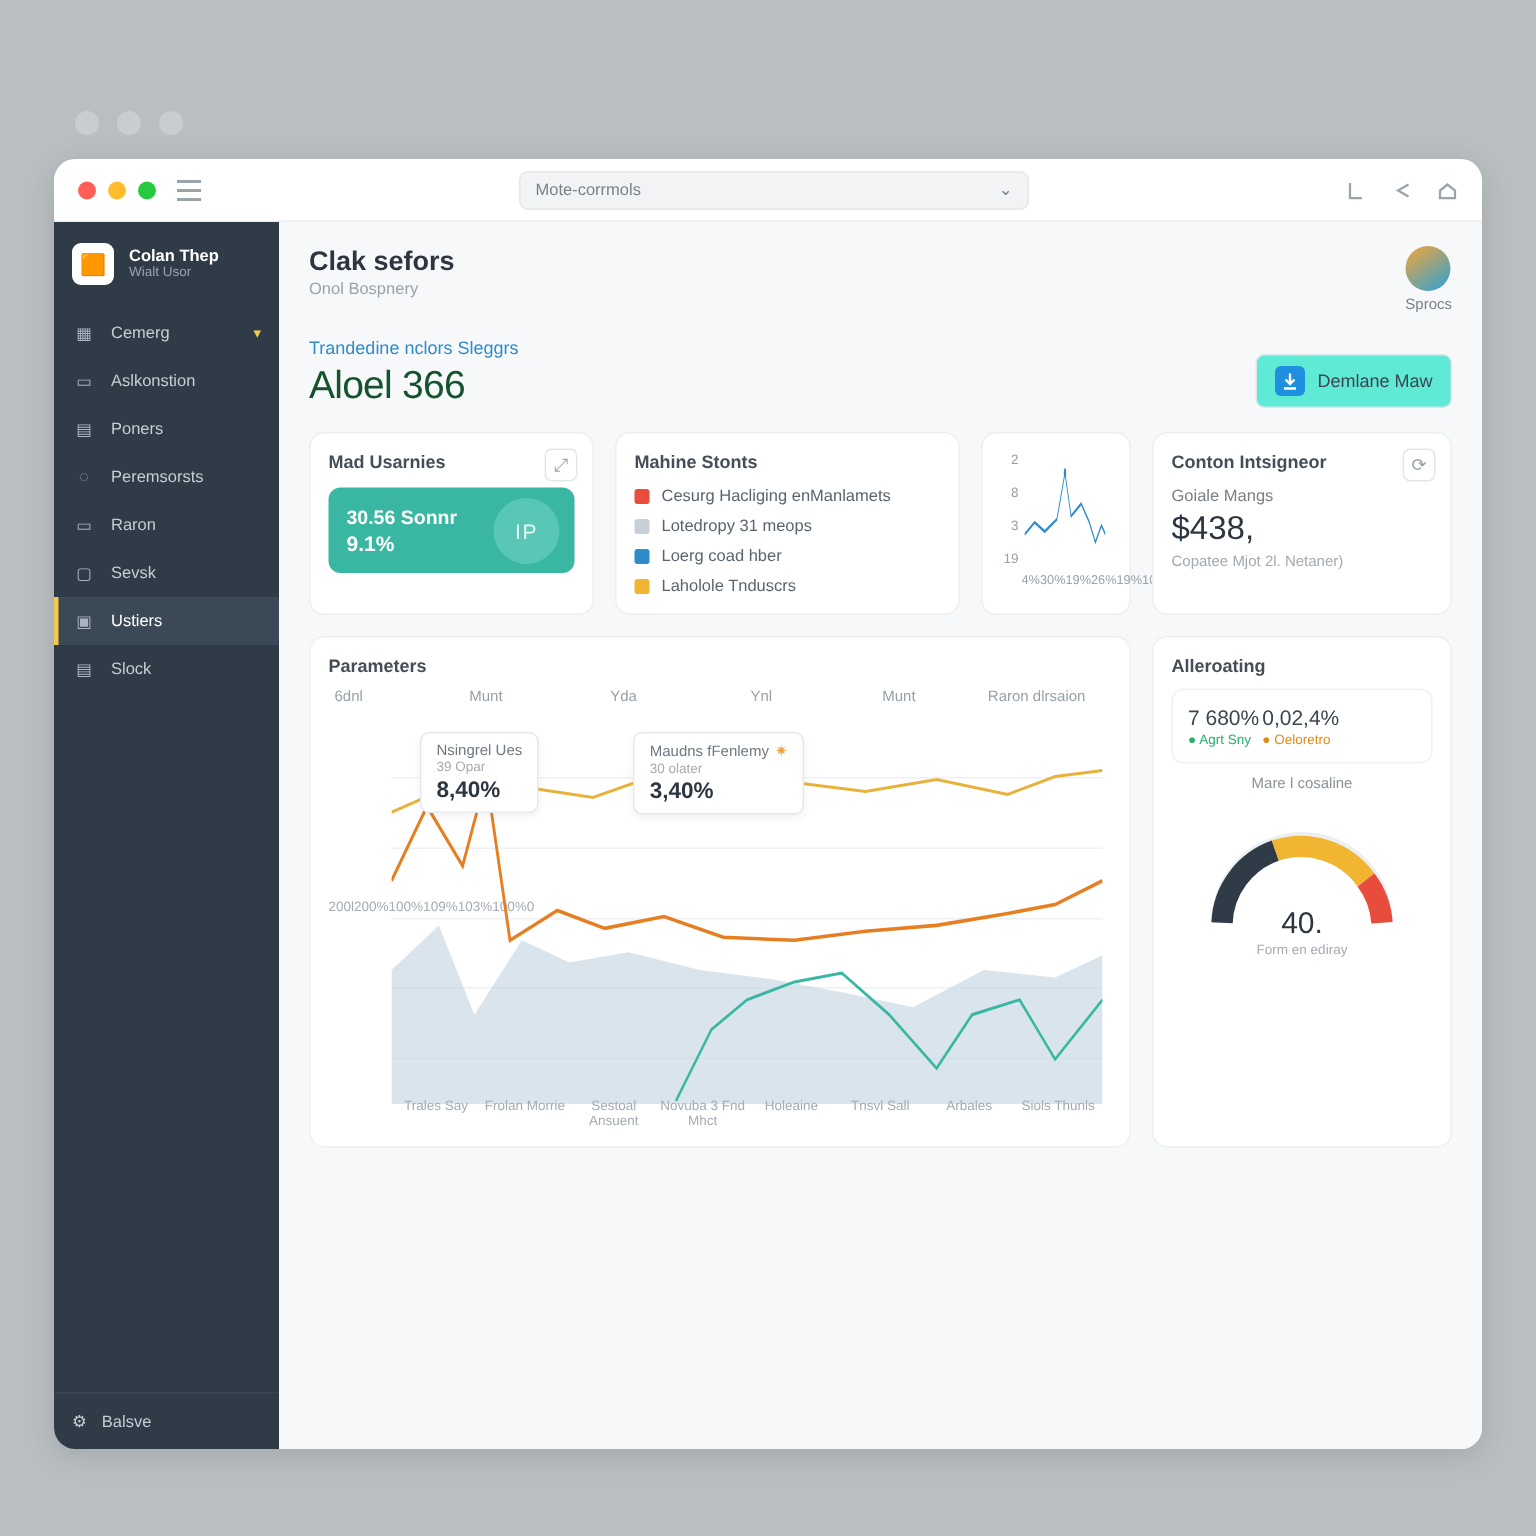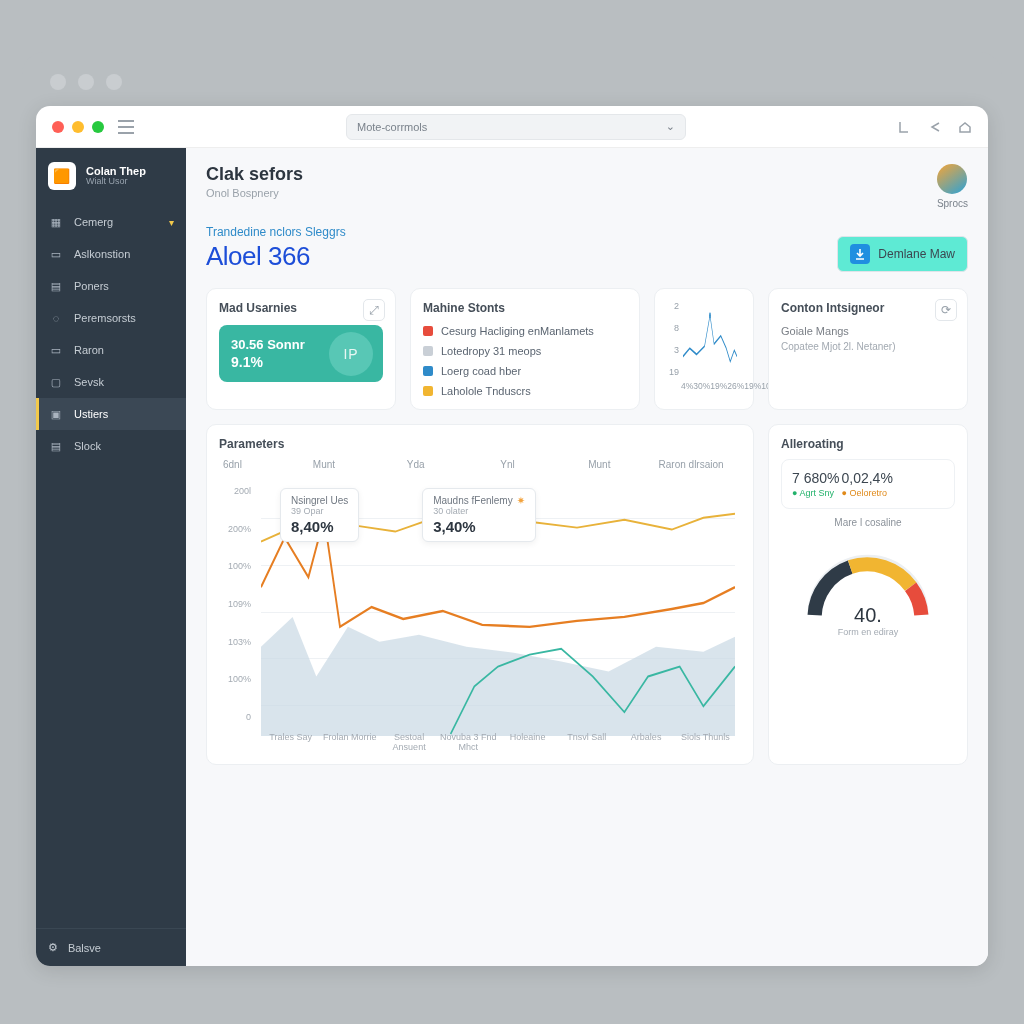--- a/index.html
+++ b/index.html
@@ -56,21 +56,21 @@
   .pgpad{ padding:16px 20px 24px; }
 
   .page-head { display:flex; align-items:flex-start; }
   .ph-left h1{ font-size:18px; color:#2d3640; font-weight:600;}
   .ph-left .sub{ font-size:11px; color:#9aa2aa; margin-top:2px;}
   .ph-right{ margin-left:auto; text-align:center;}
   .ph-logo{ width:30px; height:30px; border-radius:50%; background:linear-gradient(145deg,#f6a536,#2aa2d8); margin:0 auto 4px;}
   .ph-logo-label{ font-size:10px; color:#7a828b;}
 
   .overline{ font-size:12px; color:#2f8bc9; margin-top:16px;}
-  .bigtitle{ font-size:26px; font-weight:300; color:#1d4ed8; margin-top:2px; letter-spacing:-.5px;}
+  .bigtitle{ font-size:26px; font-weight:300; color:#14532d; margin-top:2px; letter-spacing:-.5px;}
   .head-row{ display:flex; align-items:flex-end;}
   .btn-primary{
     margin-left:auto; display:flex; align-items:center; gap:8px; background:#5eead4; border:1px solid #dfe4e9; border-radius:6px;
     padding:7px 12px; font-size:12px; color:#3c4650; cursor:pointer;
   }
   .btn-primary .icbox{ width:20px;height:20px;background:#1f8fe0;border-radius:4px;display:flex;align-items:center;justify-content:center;color:#fff;}
 
   .cards{ display:grid; grid-template-columns: 190px 230px 1fr 200px; gap:14px; margin-top:16px;}
   .card{ background:#fff; border:1px solid #eceff2; border-radius:10px; padding:12px; position:relative;}
   .card h3{ font-size:12px; font-weight:600; color:#454e58;}
@@ -96,21 +96,21 @@
   .ci-val{ font-size:22px; color:#2d3640; font-weight:400; margin-top:2px;}
   .ci-note{ font-size:10px; color:#a2a9b1; margin-top:4px;}
 
   .row2{ display:grid; grid-template-columns: 1fr 200px; gap:14px; margin-top:14px;}
 
   .parameters .headbar{ display:flex; font-size:10px; color:#98a1aa; padding:8px 4px 2px; gap:0;}
   .parameters .headbar span{ flex:1; text-align:center;}
   .parameters .headbar span:first-child{ flex:.6; text-align:left;}
   .param-body{ position:relative; height:280px; padding:4px 6px 0 42px;}
   .ygrid{ position:absolute; left:42px; right:6px; height:1px; background:#eef1f4;}
-  .ylabels{ position:absolute; left:0; top:0; bottom:16px; width:38px; display:flex; flex-direction:column; font-size:9px; color:#a4abb3; text-align:center; padding-right:6px;}
+  .ylabels{ position:absolute; left:0; top:0; bottom:16px; width:38px; display:flex; font-size:9px; color:#a4abb3; text-align:center; padding-right:6px;}
   .ylabels div{ flex:1; display:flex; align-items:center; justify-content:flex-end;}
   .xf{ position:absolute; left:42px; right:6px; bottom:0; display:flex; font-size:9px; color:#a4abb3;}
   .xf span{ flex:1; text-align:center;}
   .plot{ position:absolute; left:42px; right:6px; top:6px; bottom:16px;}
 
   .tip{
     position:absolute; background:#fff; border:1px solid #e5e9ed; border-radius:6px; padding:6px 10px; font-size:10px; color:#707882;
     box-shadow:0 2px 6px rgba(0,0,0,.06);
   }
   .tip .tv{ font-size:15px; font-weight:600; color:#2d3640; margin-top:2px;}
@@ -312,20 +312,21 @@
                   <span>10%</span>
                   <span>70%</span>
                 </div>
               </div>
             </div>
 
             <div class="card">
               <h3>Conton Intsigneor</h3>
               <div class="corner">⟳</div>
               <div class="ci-sub">Goiale Mangs</div>
+              <div class="ci-val">$438,</div>
               <div class="ci-note">Copatee Mjot 2l. Netaner)</div>
             </div>
           </div>
 
           <div class="row2">
             <div class="card parameters">
               <h3>Parameters</h3>
               <div class="headbar">
                 <span>6dnl</span>
                 <span>Munt</span>

